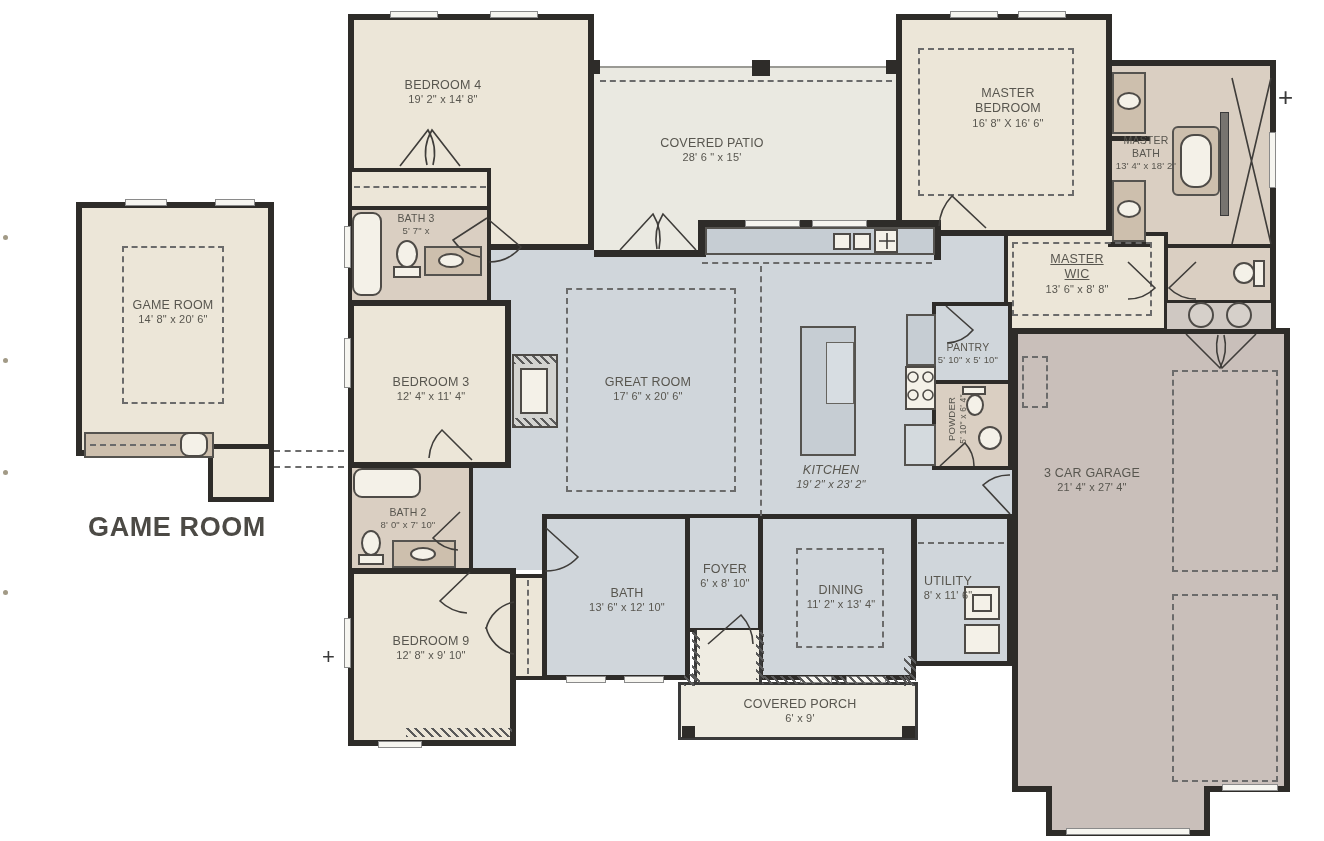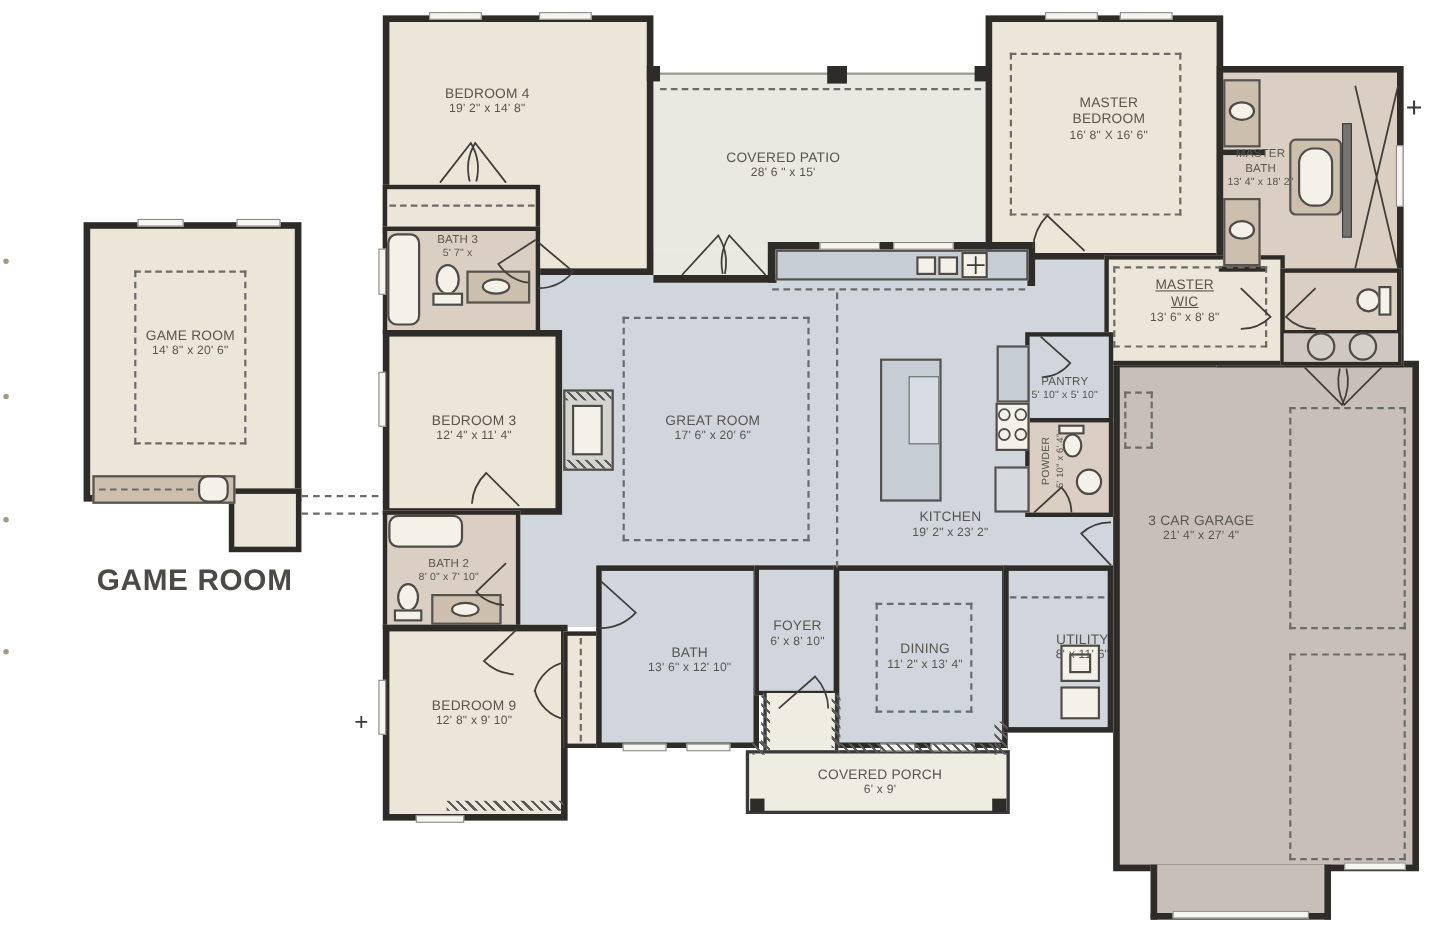--- a/index.html
+++ b/index.html
@@ -259,21 +259,21 @@
     <div class="dm">5' 7" x</div>
   </div>
   <div class="abs label" style="left:371px;top:375px;width:120px;">
     <div class="nm">BEDROOM 3</div>
     <div class="dm">12' 4" x 11' 4"</div>
   </div>
   <div class="abs label" style="left:588px;top:375px;width:120px;">
     <div class="nm">GREAT ROOM</div>
     <div class="dm">17' 6" x 20' 6"</div>
   </div>
-  <div class="abs label" style="left:804px;top:463px;width:120px;">
+  <div class="abs label" style="left:771px;top:463px;width:120px;font-style:italic;">
     <div class="nm">KITCHEN</div>
     <div class="dm">19' 2" x 23' 2"</div>
   </div>
   <div class="abs label sm" style="left:934px;top:341px;width:68px;">
     <div class="nm">PANTRY</div>
     <div class="dm">5' 10" x 5' 10"</div>
   </div>
   <div class="abs label sm" style="left:925px;top:408px;width:64px;transform:rotate(-90deg);">
     <div class="nm" style="font-size:9.5px;">POWDER</div>
     <div class="dm" style="font-size:8.5px;">5' 10" x 6' 4"</div>
@@ -295,21 +295,21 @@
     <div class="dm">13' 6" x 12' 10"</div>
   </div>
   <div class="abs label" style="left:689px;top:562px;width:72px;">
     <div class="nm">FOYER</div>
     <div class="dm">6' x 8' 10"</div>
   </div>
   <div class="abs label" style="left:781px;top:583px;width:120px;">
     <div class="nm">DINING</div>
     <div class="dm">11' 2" x 13' 4"</div>
   </div>
-  <div class="abs label" style="left:944px;top:574px;width:80px;">
+  <div class="abs label" style="left:908px;top:574px;width:80px;">
     <div class="nm">UTILITY</div>
     <div class="dm">8' x 11' 6"</div>
   </div>
   <div class="abs label" style="left:735px;top:697px;width:130px;">
     <div class="nm">COVERED PORCH</div>
     <div class="dm">6' x 9'</div>
   </div>
 
   <div class="abs" style="left:58px;top:512px;width:238px;">
     <div class="title-main">GAME ROOM</div>

